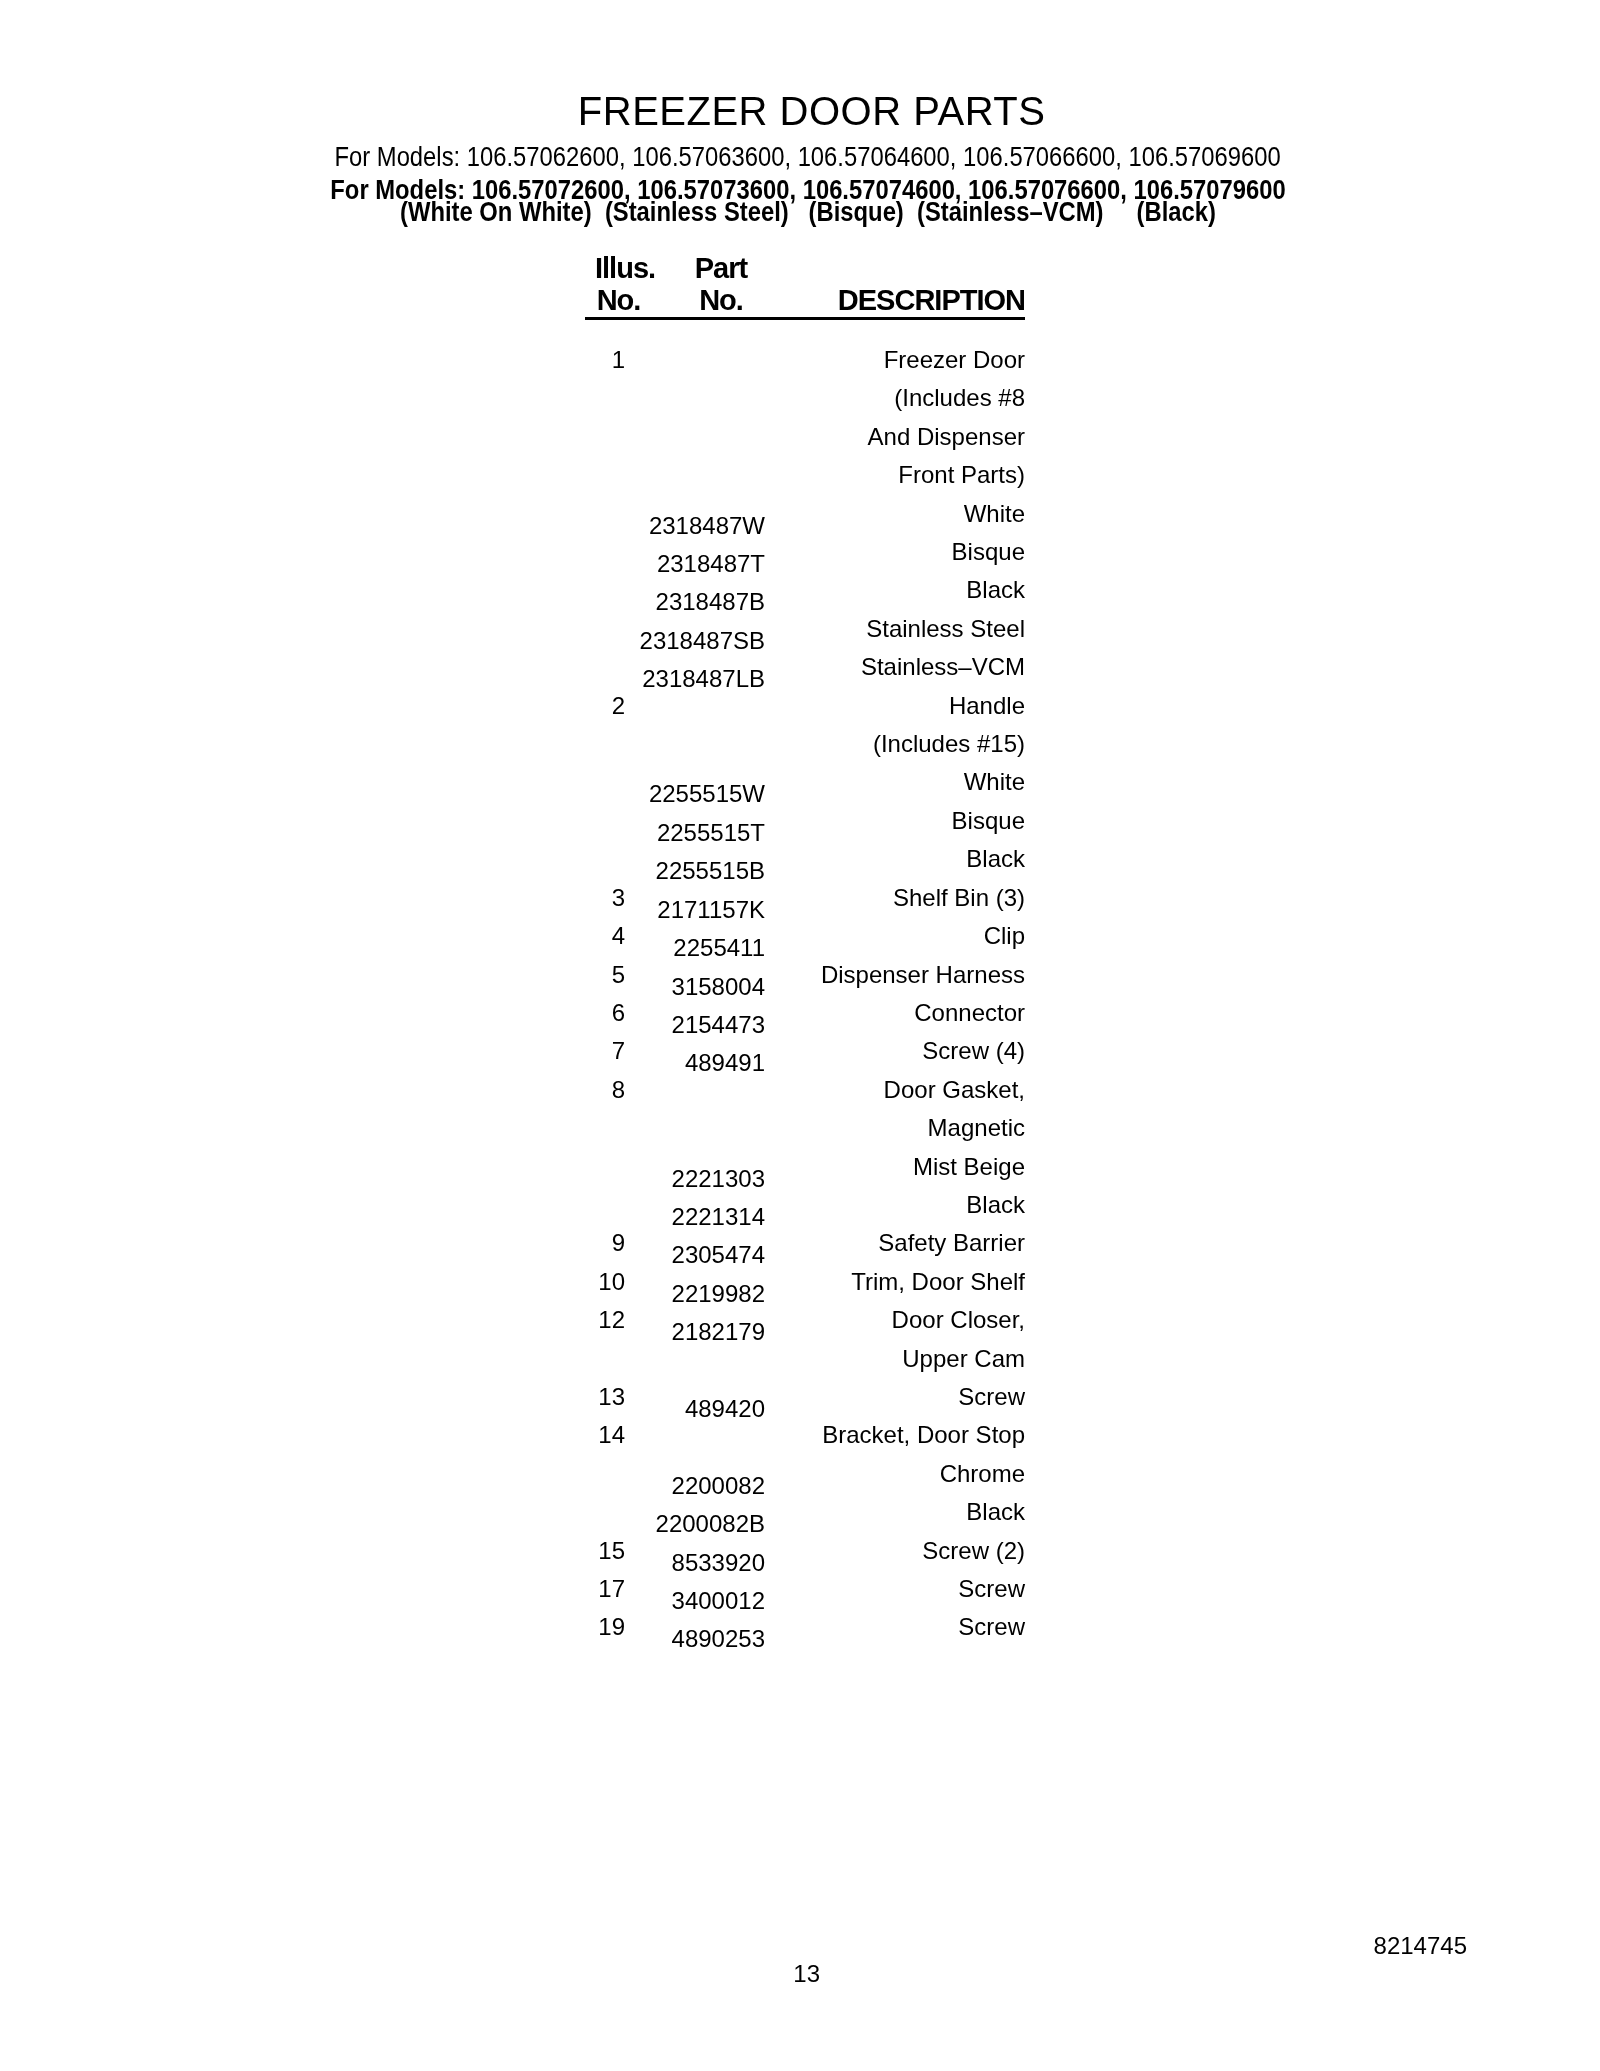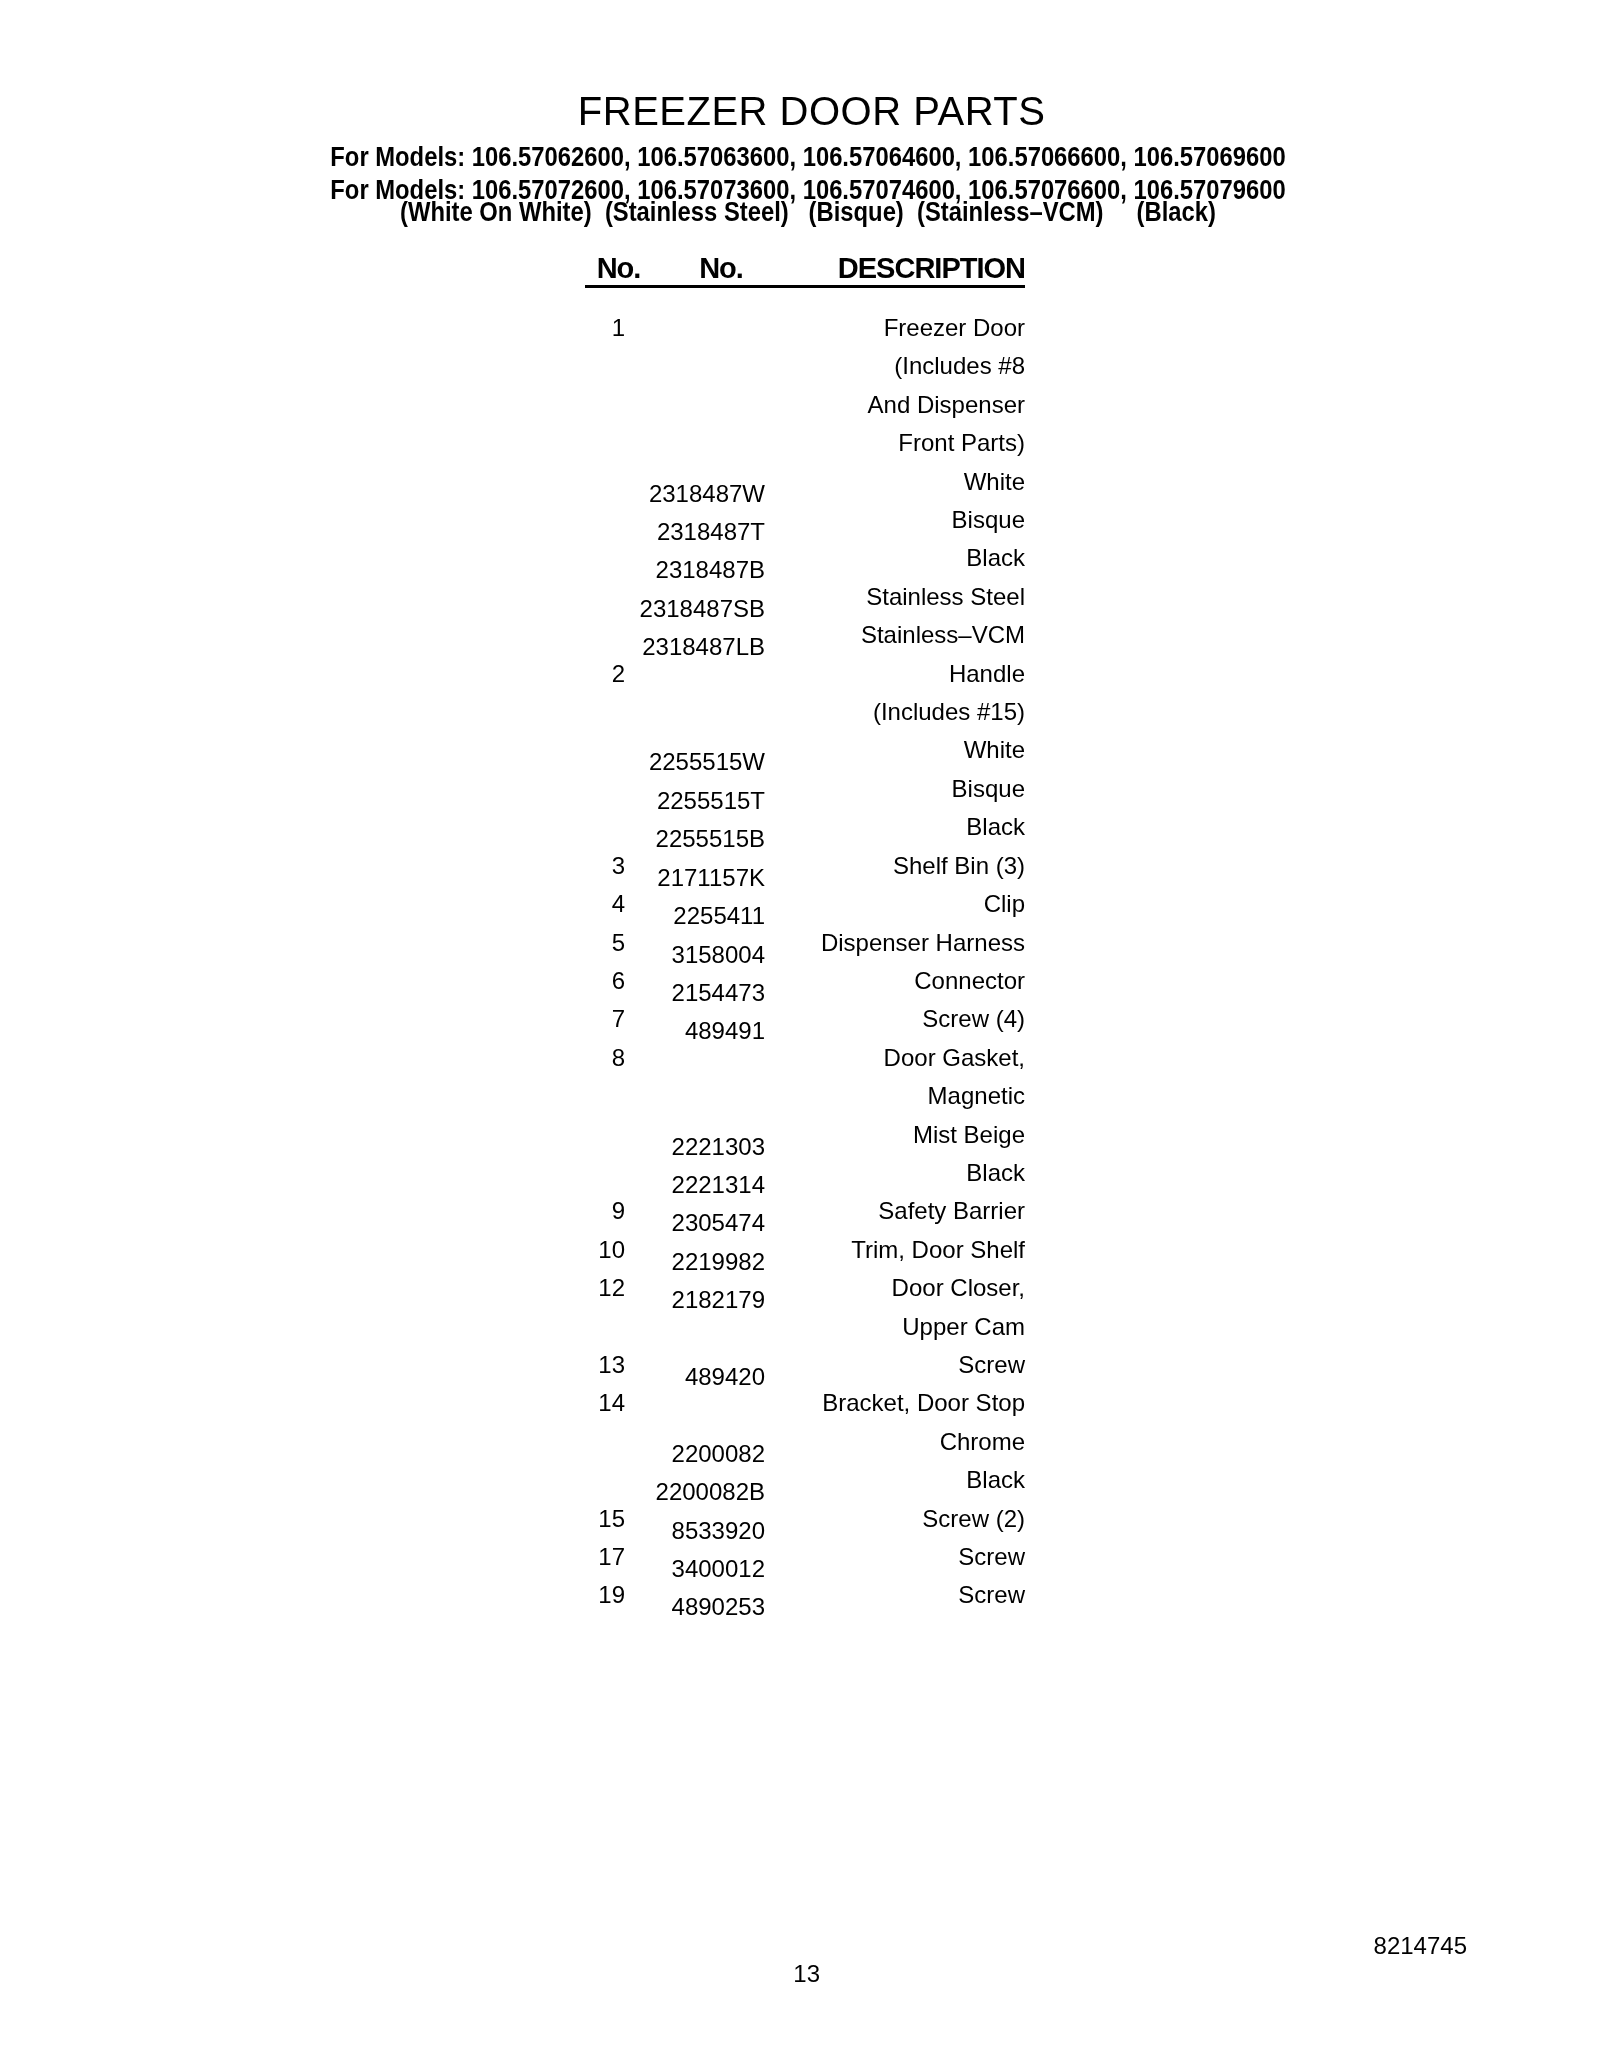--- a/index.html
+++ b/index.html
@@ -7,21 +7,21 @@
     width:1600px;height:2071px;position:relative;
     background:#ffffff;color:#000;
     font-family:"Liberation Sans", sans-serif;
     -webkit-font-smoothing:antialiased;
   }
   .center-line{position:absolute;left:0;width:1600px;text-align:center;white-space:pre;}
   .condense{display:inline-block;transform:scaleX(0.85);transform-origin:center;white-space:pre;}
   
   #doc-title{top:44px;font-size:40px;font-weight:normal;letter-spacing:0.5px;}
   
-  #models-1{top:109px;font-size:28px;font-weight:bold;}
+  #models-1{top:109px;font-size:28px;font-weight:normal;}
   #models-2{top:142px;font-size:28px;font-weight:bold;}
   #finishes{top:164px;font-size:28px;font-weight:bold;}
   
   #parts-table{
     position:absolute;left:585px;top:252px;width:440px;
     font-size:24px;
   }
   .hdr-row{display:flex;font-weight:bold;font-size:29px;line-height:32px;letter-spacing:-1px;}
   .hdr-col1{width:47px;text-align:center;padding-left:10px;box-sizing:content-box;}
   .hdr-col2{width:133px;text-align:center;padding-left:25px;box-sizing:border-box;}
@@ -50,20 +50,25 @@
 <div id="models-2" class="center-line">
   <span class="condense">For Models: 106.57072600, 106.57073600, 106.57074600, 106.57076600, 106.57079600</span>
 </div>
 
 <div id="finishes" class="center-line">
   <span class="condense">(White On White)  (Stainless Steel)   (Bisque)  (Stainless–VCM)     (Black)</span>
 </div>
 
 <div id="parts-table">
   <div class="hdr-row">
+    <div class="hdr-col1">Illus.</div>
+    <div class="hdr-col2">Part</div>
+    <div class="hdr-col3"></div>
+  </div>
+  <div class="hdr-row">
     <div class="hdr-col1">No.</div>
     <div class="hdr-col2">No.</div>
     <div class="hdr-col3">DESCRIPTION</div>
   </div>
   <div id="header-rule"></div>
   <div id="table-body">
       <div class="t-row">
         <div class="c-illus">1</div>
         <div class="c-part">&nbsp;</div>
         <div class="c-desc">Freezer Door</div>

